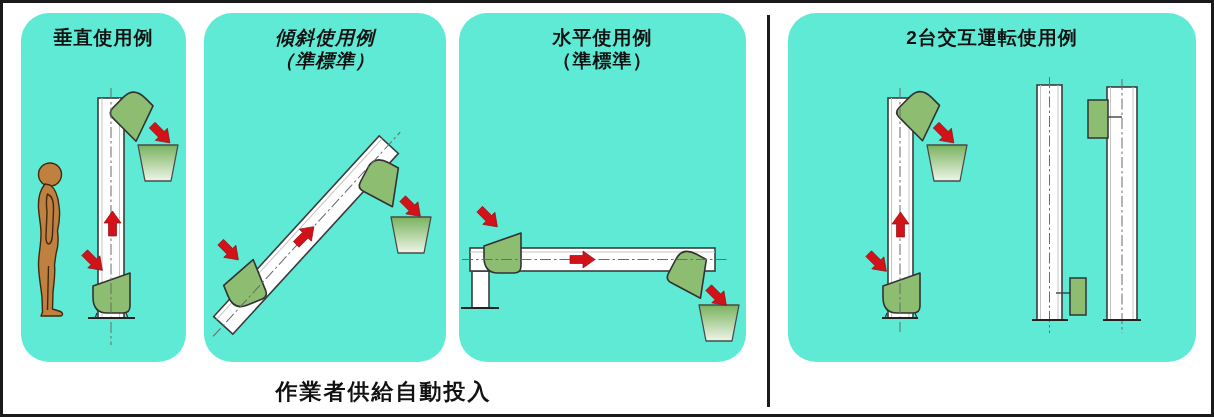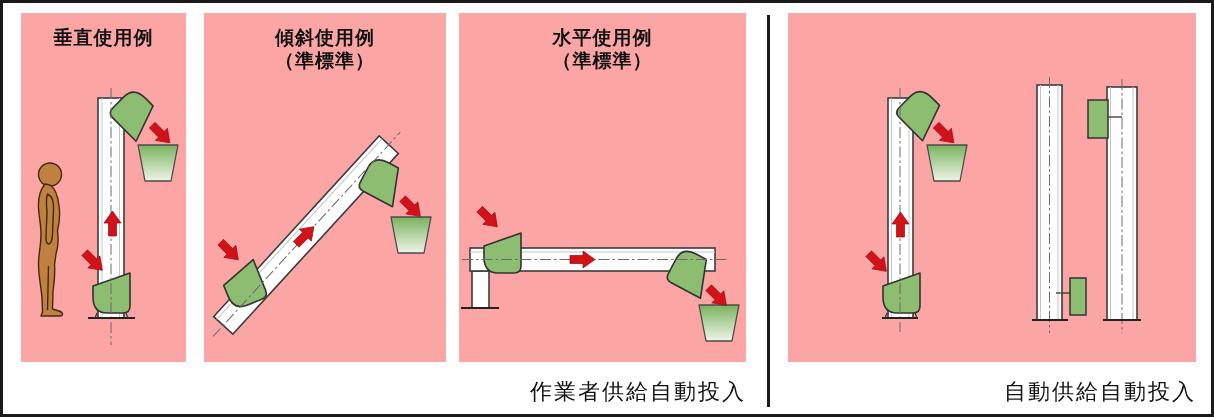--- a/index.html
+++ b/index.html
@@ -8,34 +8,35 @@
     width:1214px;height:417px;
     box-sizing:border-box;
     background:#ffffff;
     border:3px solid #1a1a1a;
     font-family:"Liberation Sans","DejaVu Sans",sans-serif;
     overflow:hidden;
   }
   .panel{
     position:absolute;
     top:10px;height:349px;
-    background:#fca5a5;
+    background:#5eead4;
+    border-radius:28px;
   }
   .panel svg{position:absolute;left:0;top:0;}
   .panel-title{
     position:absolute;left:0;top:13px;width:100%;
     text-align:center;
     font-size:19px;font-weight:bold;color:#111;
     line-height:1.22;letter-spacing:1px;
     z-index:2;
   }
   .caption{
     position:absolute;top:374px;height:30px;
-    text-align:right;
-    font-size:22px;font-weight:normal;color:#111;
+    text-align:center;
+    font-size:22px;font-weight:bold;color:#111;
     letter-spacing:2px;
   }
   #divider{
     position:absolute;left:764px;top:12px;width:3px;height:392px;
     background:#1a1a1a;
   }
   
   .tube{fill:#ffffff;stroke:#3c3c3c;stroke-width:1.6px;}
   .inner{stroke:#c4c4c4;stroke-width:1px;}
   .cl{stroke:#6b6b6b;stroke-width:1px;stroke-dasharray:11 3 2.5 3;fill:none;}
@@ -87,21 +88,21 @@
       <line class="tick" x1="76" y1="300" x2="74" y2="305"></line>
       <line class="tick" x1="105" y1="300" x2="107" y2="305"></line>
       <use href="#trap" transform="translate(117,132)"></use>
       <use href="#barrow" transform="translate(127.5,112) rotate(45 12.5 9)"></use>
       <use href="#barrow" transform="translate(79,201.5) rotate(-90 12.5 9)"></use>
       <use href="#barrow" transform="translate(60,239.5) rotate(45 12.5 9)"></use>
       <use href="#person" transform="translate(12,149)"></use>
     </svg>
   </div>
 
-  <div class="panel" style="left:201px;width:242px;">
+  <div class="panel" style="left:201px;width:242px;font-style:italic;">
     <div class="panel-title">
       <div>傾斜使用例</div>
       <div>（準標準）</div>
     </div>
     <svg width="242" height="349" viewBox="0 0 242 349">
       <g transform="translate(26,305) rotate(-47.5)">
         <rect class="tube" x="-10" y="-13" width="245" height="26"></rect>
         <line class="inner" x1="-10" y1="-9" x2="235" y2="-9"></line>
       </g>
       <use href="#hopper" transform="translate(21,252) rotate(-22 18.5 20)"></use>
@@ -132,20 +133,23 @@
       <use href="#trap" transform="translate(240,292)"></use>
       <use href="#barrow" transform="translate(17,196) rotate(45 12.5 9)"></use>
       <use href="#barrow" transform="translate(111,237.5)"></use>
       <use href="#barrow" transform="translate(246,274.5) rotate(45 12.5 9)"></use>
     </svg>
   </div>
 
   <div id="divider"></div>
 
   <div class="panel" style="left:785px;width:408px;">
+    <div class="panel-title">
+      <div>2台交互運転使用例</div>
+    </div>
     <svg width="408" height="349" viewBox="0 0 408 349">
 
       <rect class="tube" x="100" y="85" width="25" height="220"></rect>
       <line class="inner" x1="103.5" y1="85" x2="103.5" y2="305"></line>
       <line class="inner" x1="121" y1="85" x2="121" y2="305"></line>
       <use href="#hopper" transform="translate(95,260)"></use>
       <use href="#hopper" transform="translate(115,80.5) rotate(135 18.5 20)"></use>
       <line class="cl" x1="112" y1="75" x2="112" y2="319"></line>
       <line class="foot" x1="94" y1="305" x2="130" y2="305"></line>
       <line class="tick" x1="99" y1="300" x2="97" y2="305"></line>
@@ -166,15 +170,14 @@
       <line class="cl" x1="334" y1="66" x2="334" y2="320"></line>
       <line class="foot" x1="315" y1="307" x2="353" y2="307"></line>
       <line class="conn" x1="320" y1="104" x2="334" y2="104"></line>
       <rect class="grect" x="300" y="87" width="20" height="38"></rect>
       <line class="conn" x1="268" y1="280" x2="284" y2="280"></line>
       <rect class="grect" x="282" y="265" width="16" height="37"></rect>
     </svg>
   </div>
 
   <div class="caption" style="left:18px;width:725px;">作業者供給自動投入</div>
-  <div class="caption" style="left:785px;width:408px;">自動供給自動投入</div>
 
 </div>
 
 </body></html>

